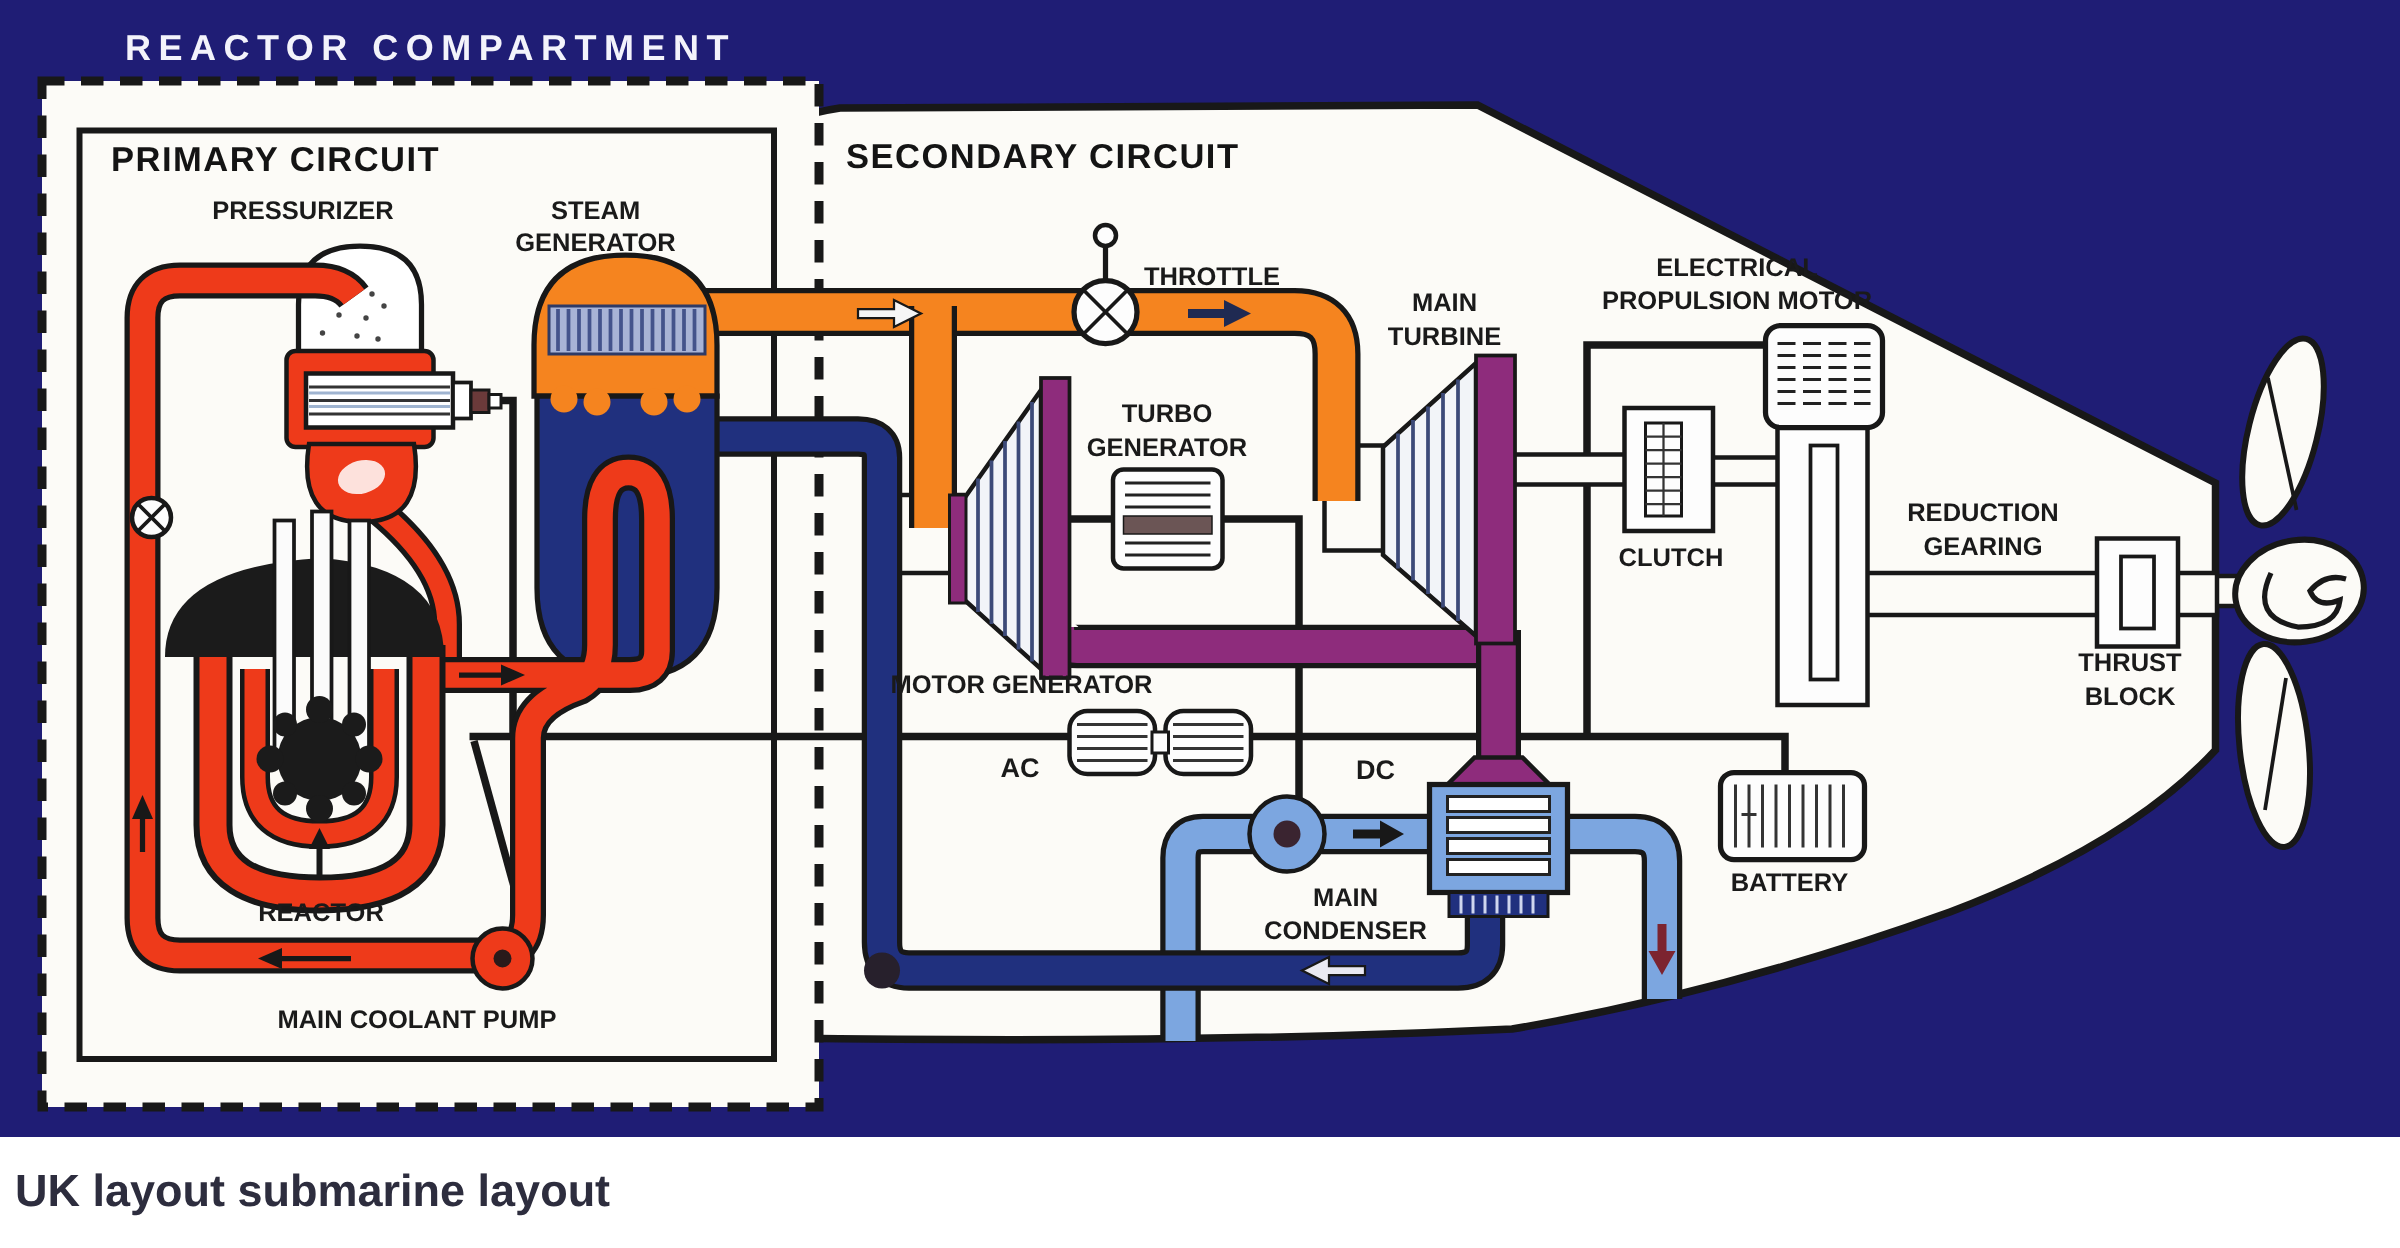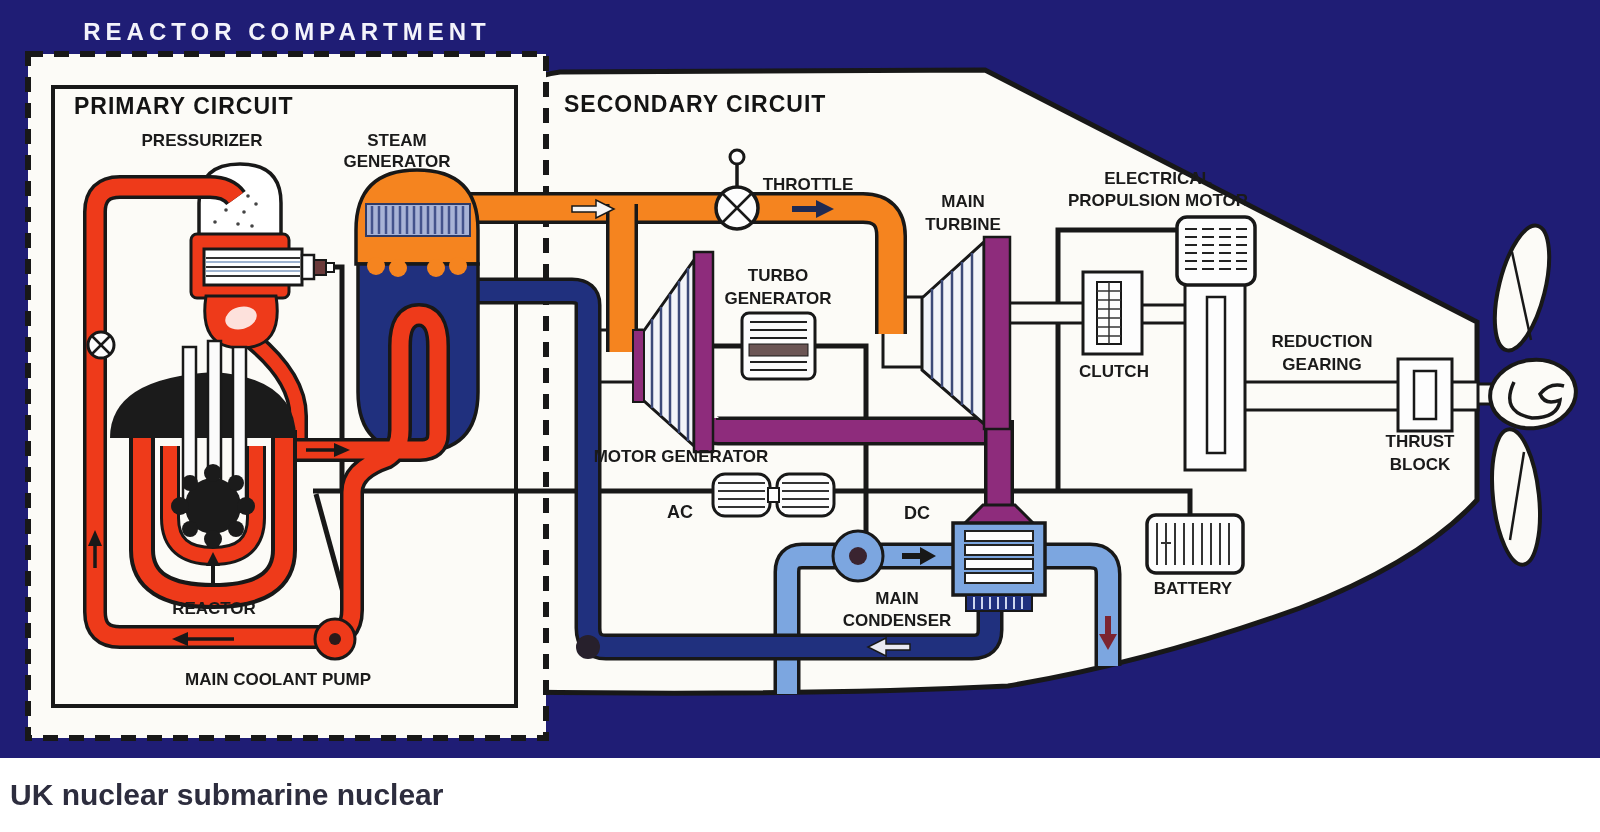--- a/index.html
+++ b/index.html
@@ -355,14 +355,14 @@
   <text class="lbl" x="1420" y="447">THRUST</text>
   <text class="lbl" x="1420" y="470">BLOCK</text>
   <text class="lbl" x="681" y="462">MOTOR GENERATOR</text>
   <text class="lbl-ac" x="680" y="518">AC</text>
   <text class="lbl-ac" x="917" y="519">DC</text>
   <text class="lbl" x="897" y="604">MAIN</text>
   <text class="lbl" x="897" y="626">CONDENSER</text>
   <text class="lbl" x="1193" y="594">BATTERY</text>
 </svg>
 
-<div class="caption">UK nuclear submarine nuclear</div>
+<div class="caption">UK layout submarine layout</div>
 </div>
 
 </body></html>

